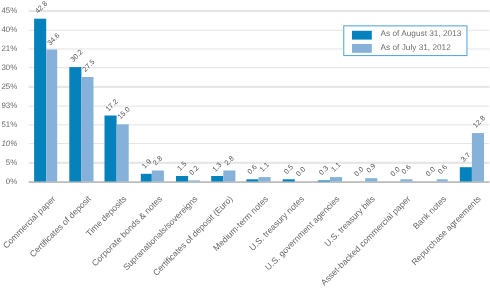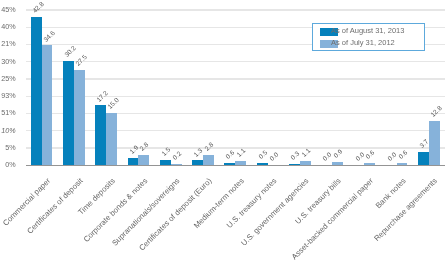--- a/index.html
+++ b/index.html
@@ -14,21 +14,21 @@
   .bar{position:absolute;}
   .vlabel{position:absolute;color:#565656;font-size:6.5px;line-height:7px;
           white-space:nowrap;transform-origin:0% 100%;transform:rotate(-45deg);}
   .xlabel{position:absolute;color:#666666;font-size:7.8px;line-height:8.3px;
           white-space:nowrap;text-align:right;
           transform-origin:100% 0%;transform:rotate(-45deg);}
   #legend{position:absolute;left:312px;top:22.5px;width:113px;height:28px;
           border:1px solid #5da9dc;background:#fff;box-sizing:border-box;}
   .legrow{position:absolute;left:7px;height:8px;}
   .swatch{position:absolute;left:0;top:0;width:18px;height:8px;}
-  .legtext{position:absolute;left:11px;top:-1.9px;color:#6e6e6e;
+  .legtext{position:absolute;left:26px;top:-1.9px;color:#6e6e6e;
            font-size:7.5px;line-height:9px;white-space:nowrap;}
 </style>
 </head>
 <body>
 
 <div id="chart">
 
   <div id="plot">
 
   <div class="gridline" style="top: 9.45px; background: rgb(230, 230, 230);"></div>

